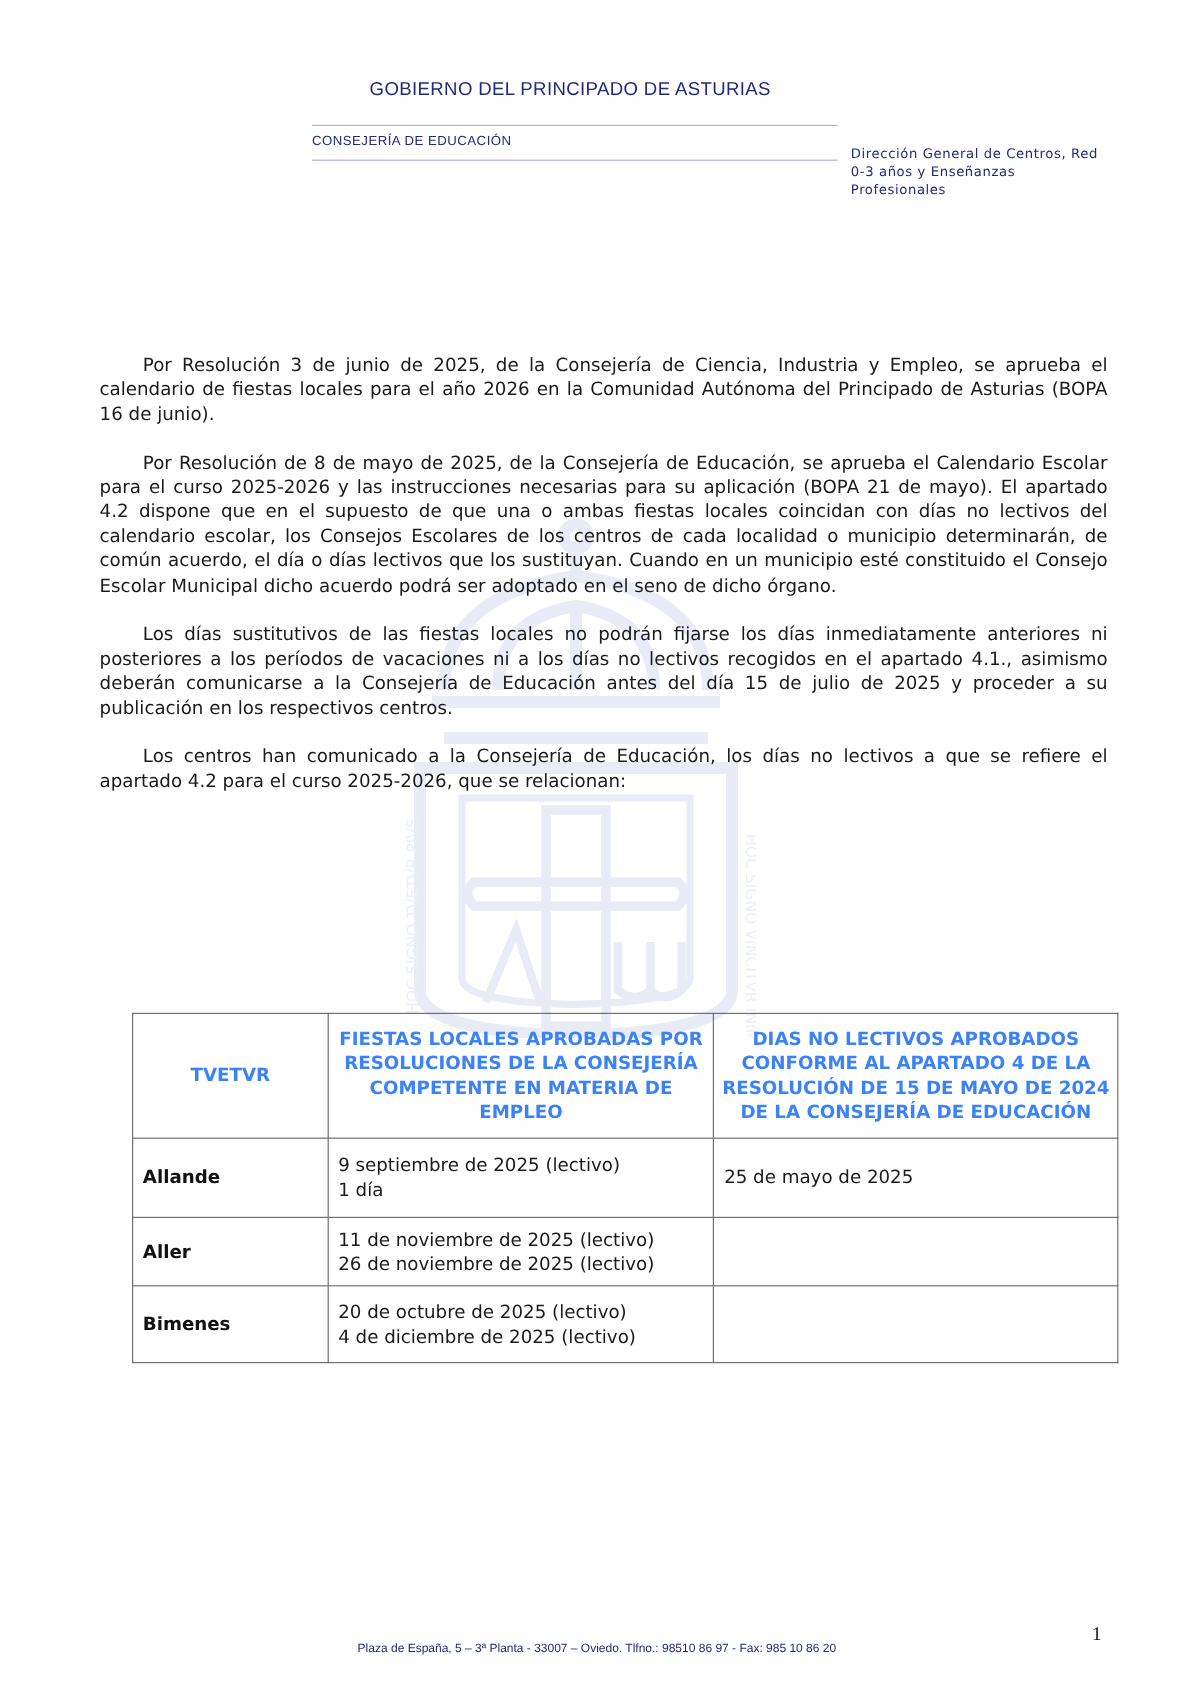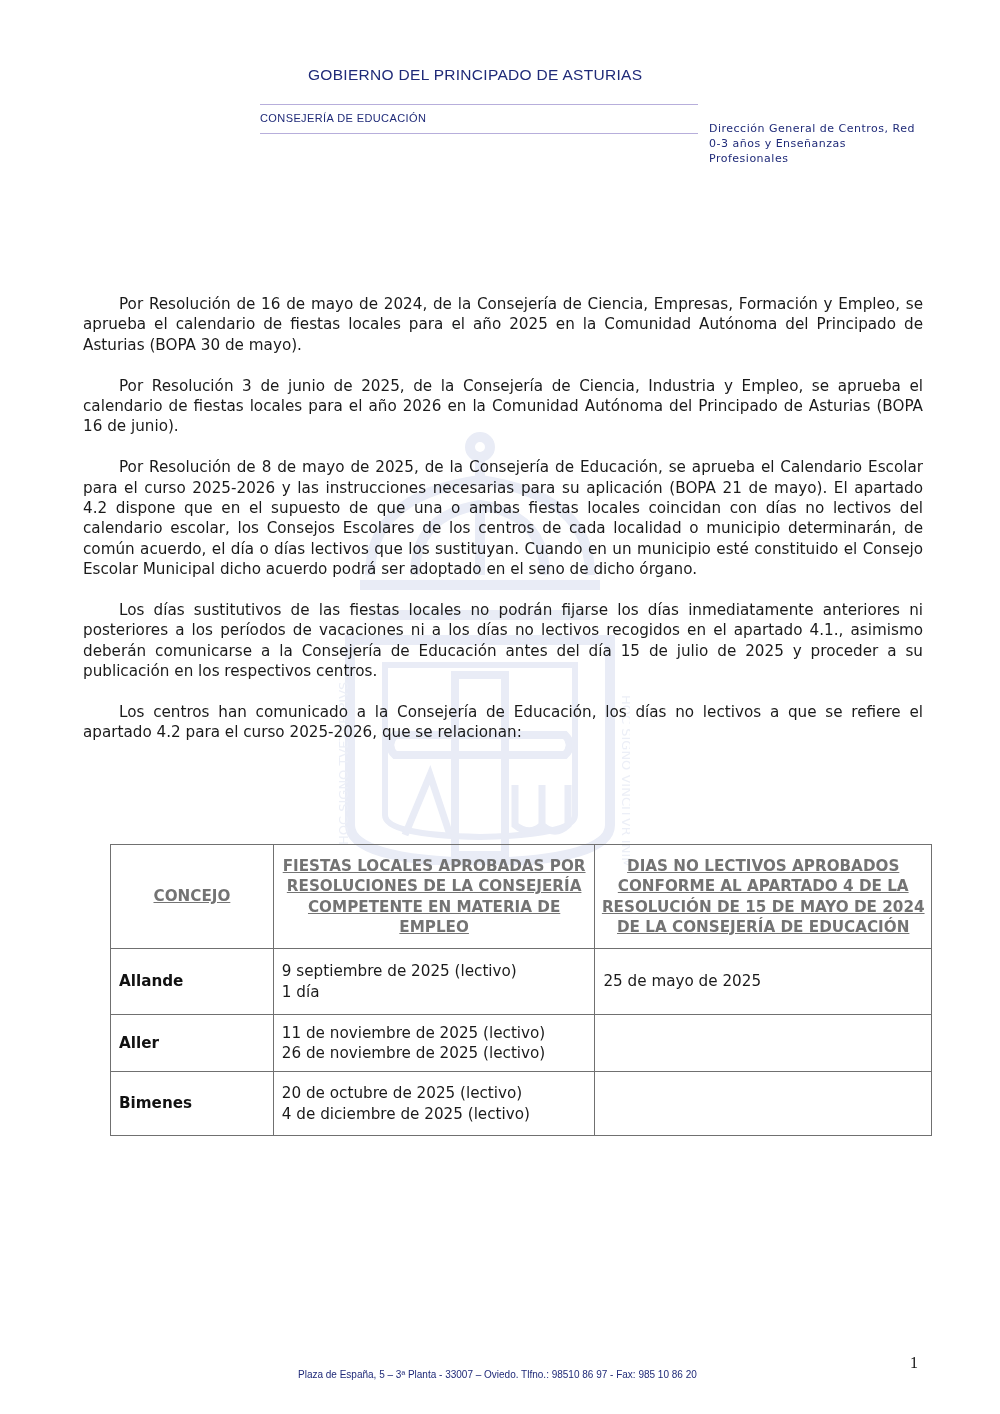--- a/index.html
+++ b/index.html
@@ -112,22 +112,21 @@
       vertical-align: middle;
       padding: 0 8px;
       font-size: 15.2px;
       line-height: 20.4px;
     }
     table.festivos th {
       font-weight: bold;
       text-align: center;
       height: 103px;
       padding: 0 6px;
-      color: #737373;
-      text-decoration: underline;
+      color: #3b82f6;
     }
     table.festivos td.concejo {
       font-weight: bold;
       color: #111;
     }
     table.festivos td.fiestas,
     table.festivos td.nolectivos {
       text-align: left;
       color: #1a1a1a;
     }
@@ -194,36 +193,35 @@
 <div class="letterhead-direction">
   <span class="line">Dirección General de Centros, Red</span>
   <span class="line">0-3 años y Enseñanzas</span>
   <span class="line">Profesionales</span>
 </div>
 
 <div class="doc-title">
 </div>
 
 <div class="body-text">
-  <p>Por Resolución de 16 de mayo de 2024, de la Consejería de Ciencia, Empresas, Formación y Empleo, se aprueba el calendario de fiestas locales para el año 2025 en la Comunidad Autónoma del Principado de Asturias (BOPA 30 de mayo).</p>
   <p>Por Resolución 3 de junio de 2025, de la Consejería de Ciencia, Industria y Empleo, se aprueba el calendario de fiestas locales para el año 2026 en la Comunidad Autónoma del Principado de Asturias (BOPA 16 de junio).</p>
   <p>Por Resolución de 8 de mayo de 2025, de la Consejería de Educación, se aprueba el Calendario Escolar para el curso 2025-2026 y las instrucciones necesarias para su aplicación (BOPA 21 de mayo). El apartado 4.2 dispone que en el supuesto de que una o ambas fiestas locales coincidan con días no lectivos del calendario escolar, los Consejos Escolares de los centros de cada localidad o municipio determinarán, de común acuerdo, el día o días lectivos que los sustituyan. Cuando en un municipio esté constituido el Consejo Escolar Municipal dicho acuerdo podrá ser adoptado en el seno de dicho órgano.</p>
   <p>Los días sustitutivos de las fiestas locales no podrán fijarse los días inmediatamente anteriores ni posteriores a los períodos de vacaciones ni a los días no lectivos recogidos en el apartado 4.1., asimismo deberán comunicarse a la Consejería de Educación antes del día 15 de julio de 2025 y proceder a su publicación en los respectivos centros.</p>
   <p>Los centros han comunicado a la Consejería de Educación, los días no lectivos a que se refiere el apartado 4.2 para el curso 2025-2026, que se relacionan:</p>
 </div>
 
 <table class="festivos">
   <colgroup>
     <col class="col-1">
     <col class="col-2">
     <col class="col-3">
   </colgroup>
   <thead>
     <tr>
-      <th>CONCEJO</th>
+      <th>TVETVR</th>
       <th>FIESTAS LOCALES APROBADAS POR  RESOLUCIONES DE LA CONSEJERÍA COMPETENTE EN MATERIA DE EMPLEO</th>
       <th>DIAS NO LECTIVOS APROBADOS CONFORME AL APARTADO 4 DE LA RESOLUCIÓN DE 15 DE MAYO DE 2024 DE LA CONSEJERÍA DE EDUCACIÓN</th>
     </tr>
   </thead>
   <tbody>
     <tr class="row-allande">
       <td class="concejo">Allande</td>
       <td class="fiestas">
         <span class="line">9 septiembre de 2025 (lectivo)</span>
         <span class="line">1 día</span>

